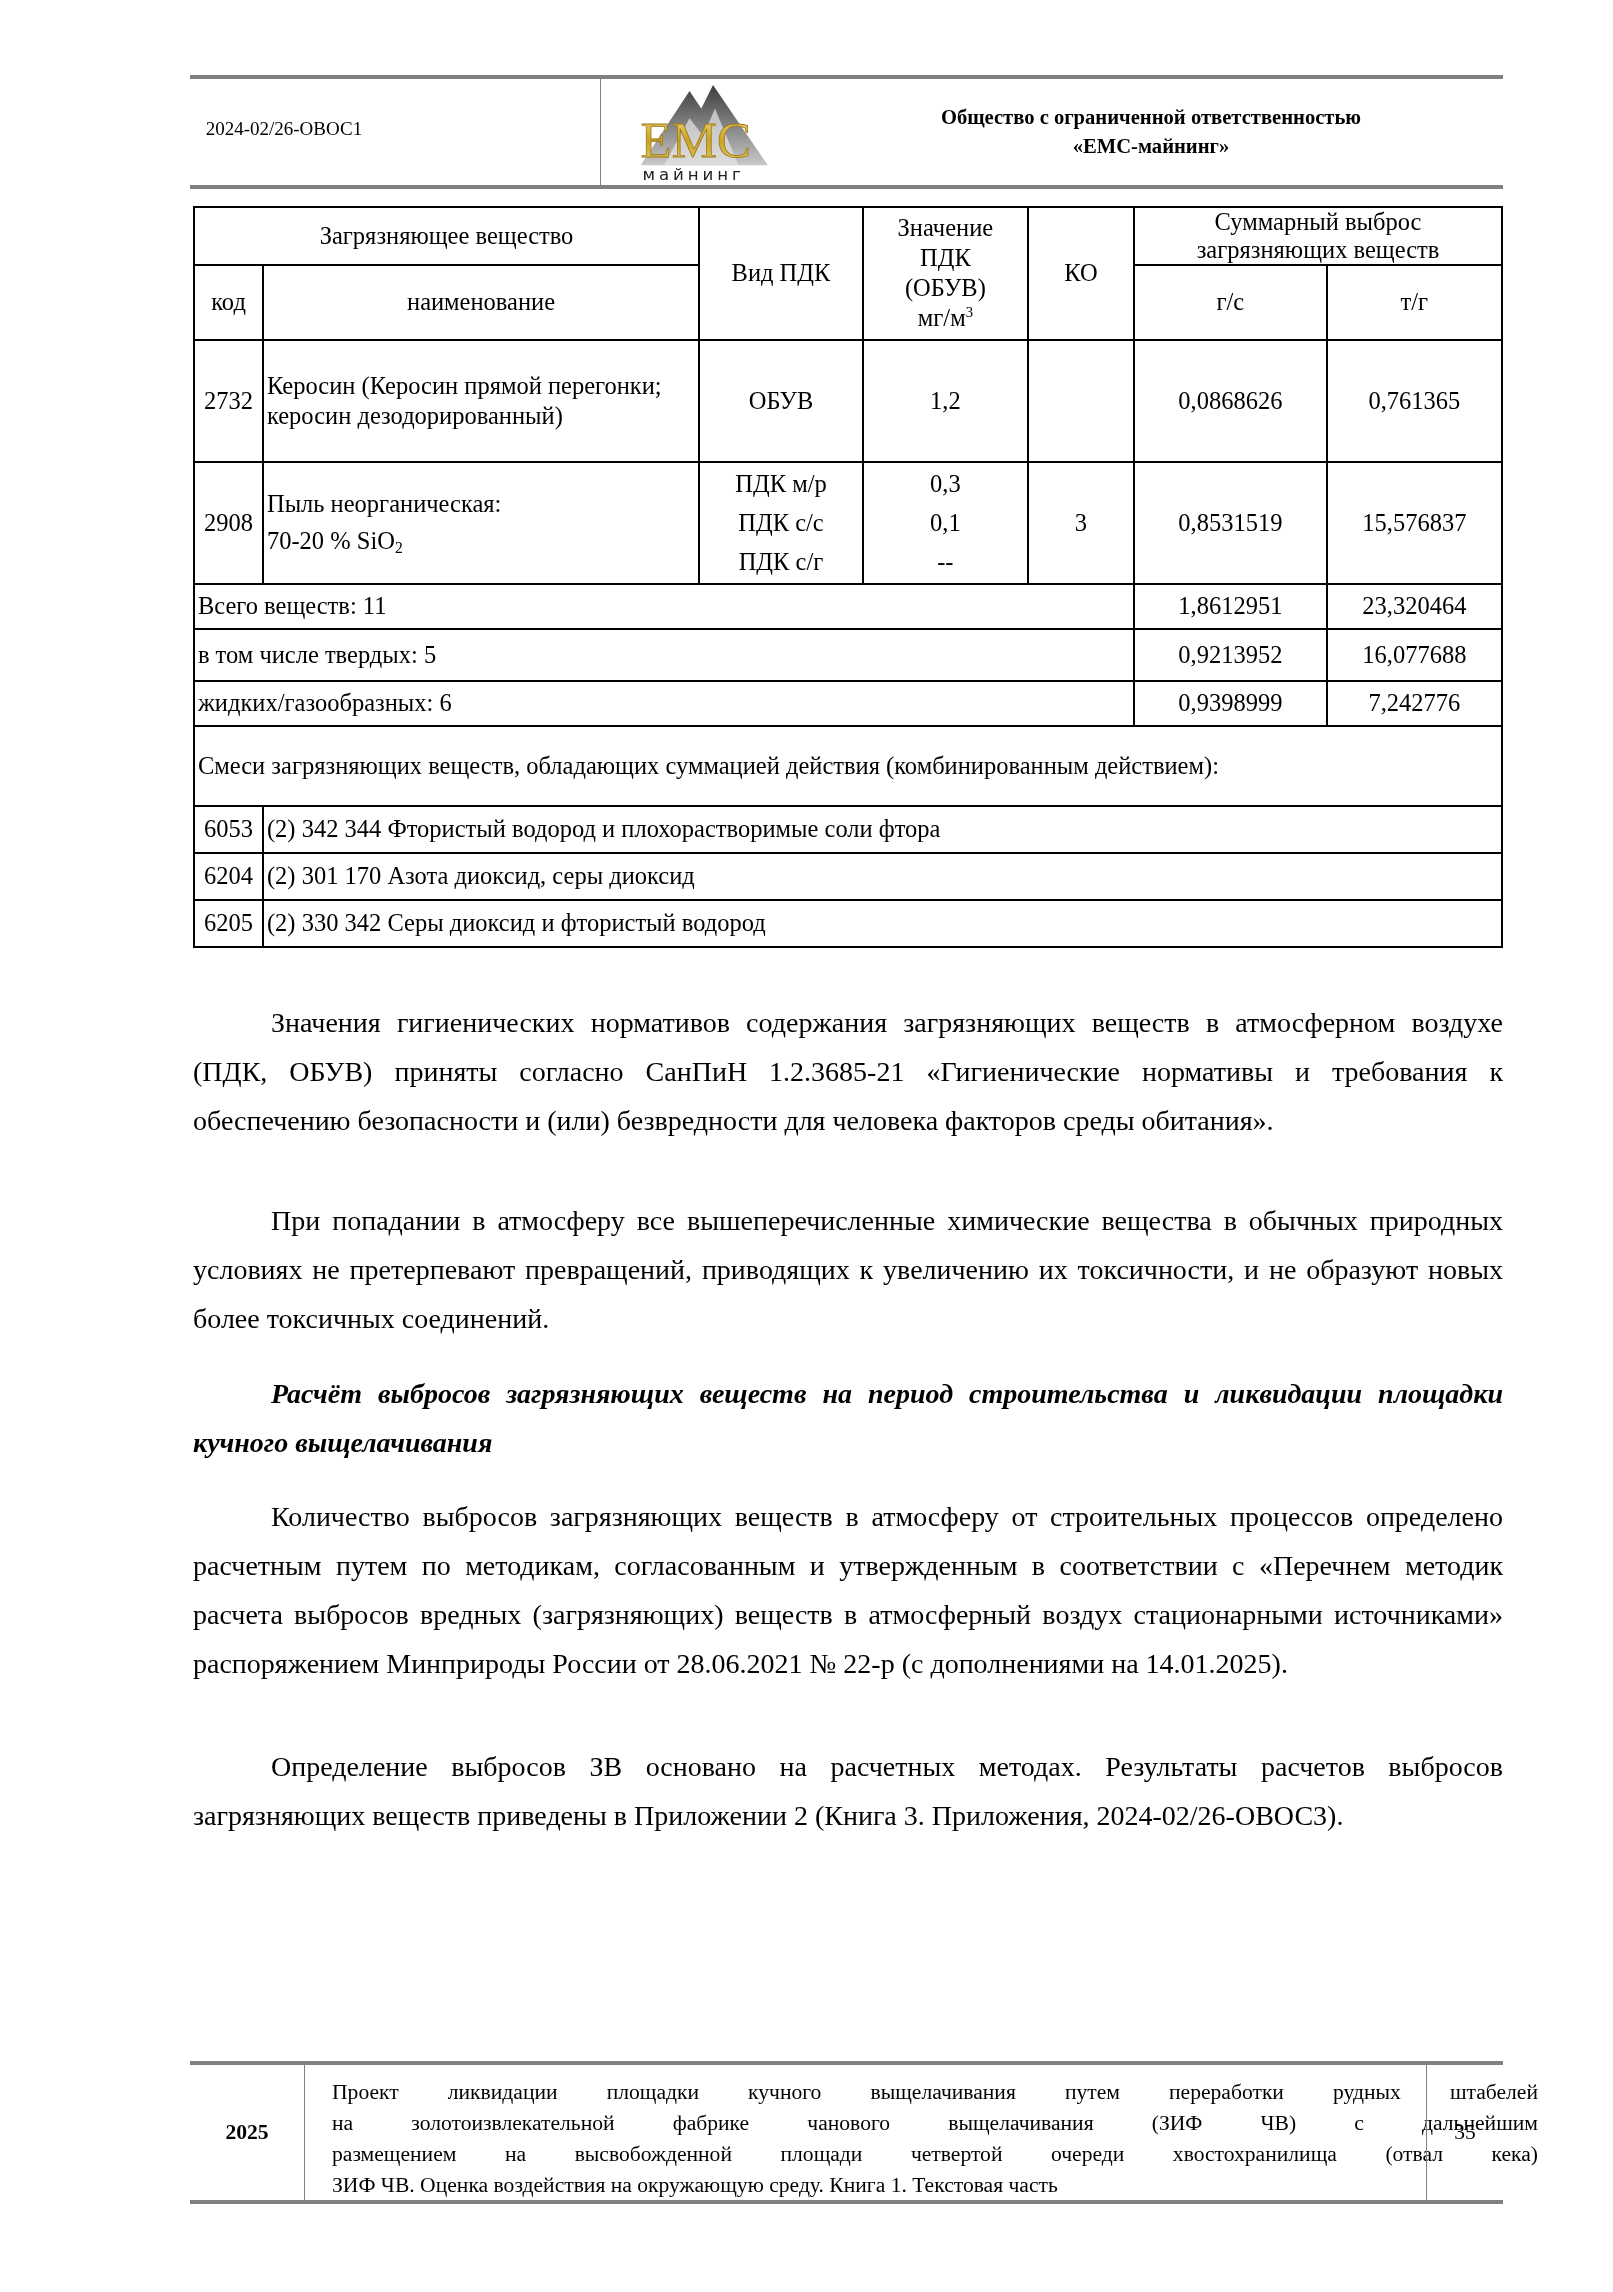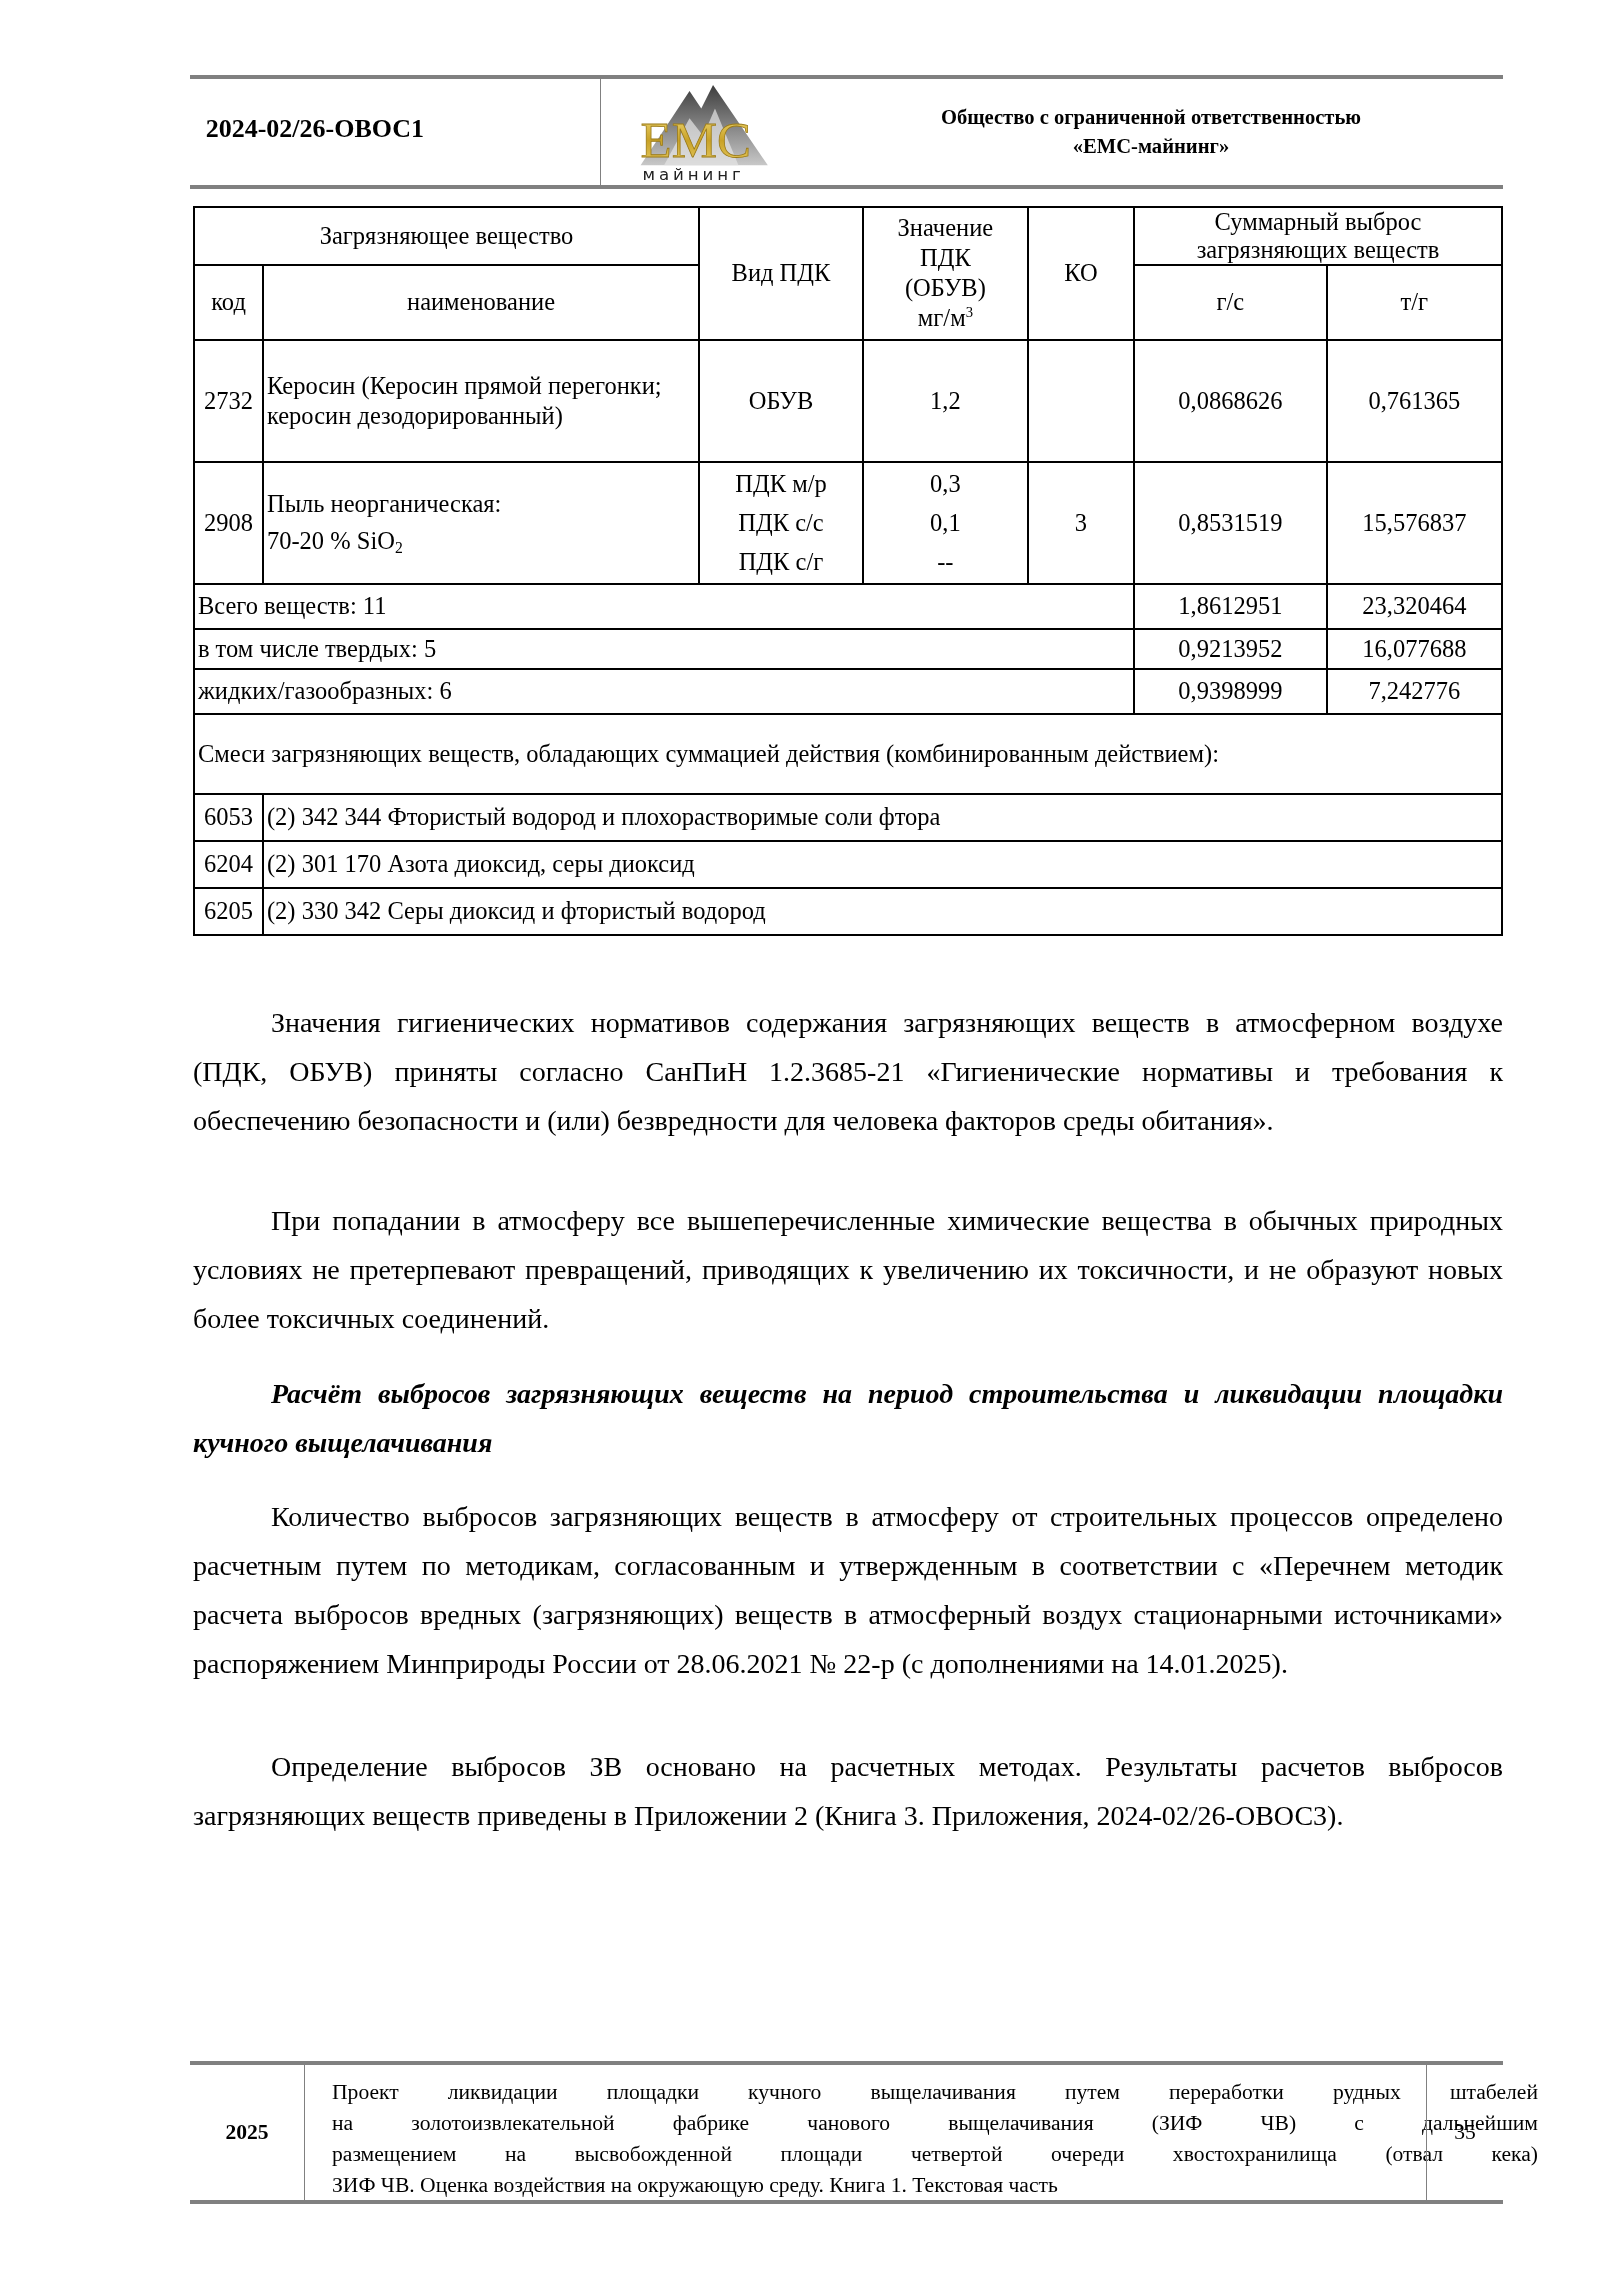--- a/index.html
+++ b/index.html
@@ -5,21 +5,21 @@
   html, body { margin: 0; padding: 0; background: #ffffff; }
   body { width: 1613px; height: 2293px; position: relative; overflow: hidden;
          font-family: "Liberation Serif", "DejaVu Serif", serif; color: #000; }
 
   
   .hdr { position: absolute; left: 190px; top: 75px; width: 1313px; height: 116px; }
   .hdr-rule-top { position: absolute; left: 0; top: 0; width: 100%; height: 3.9px; background: #808080; }
   .hdr-rule-bot { position: absolute; left: 0; top: 110px; width: 100%; height: 3.9px; background: #808080; }
   .hdr-left { position: absolute; left: 0; top: 3.9px; width: 410px; height: 100px;
               display: flex; align-items: center; padding-left: 15.7px; box-sizing: border-box;
-              font-weight: bold; font-size: 26px; }
+              font-weight: normal; font-size: 19px; }
   .hdr-sep { position: absolute; left: 410px; top: 3.9px; width: 1px; height: 106px; background: #808080; }
   .hdr-logo { position: absolute; left: 431px; top: 3.9px; width: 186px; height: 106px; }
   .hdr-right { position: absolute; left: 608px; top: 3.9px; width: 706px; height: 106px;
                display: flex; flex-direction: column; justify-content: center; align-items: center;
                font-weight: bold; font-size: 20.6px; line-height: 29px; text-align: center; }
 
   
   table.main { position: absolute; left: 193px; top: 206px; width: 1310px; border-collapse: collapse;
                font-size: 24.5px; line-height: 30px; table-layout: fixed; }
   table.main td, table.main th { border: 2.5px solid #000; padding: 0 2.9px; font-weight: normal; vertical-align: middle; }
@@ -145,21 +145,21 @@
     <td class="c">3</td>
     <td class="num">0,8531519</td>
     <td class="num">15,576837</td>
   </tr>
 
   <tr style="height:45px">
     <td colspan="5" class="l">Всего веществ: 11</td>
     <td class="num">1,8612951</td>
     <td class="num">23,320464</td>
   </tr>
-  <tr style="height:40px">
+  <tr style="height:52px">
     <td colspan="5" class="l">в том числе твердых: 5</td>
     <td class="num">0,9213952</td>
     <td class="num">16,077688</td>
   </tr>
   <tr style="height:45px">
     <td colspan="5" class="l">жидких/газообразных: 6</td>
     <td class="num">0,9398999</td>
     <td class="num">7,242776</td>
   </tr>
 

